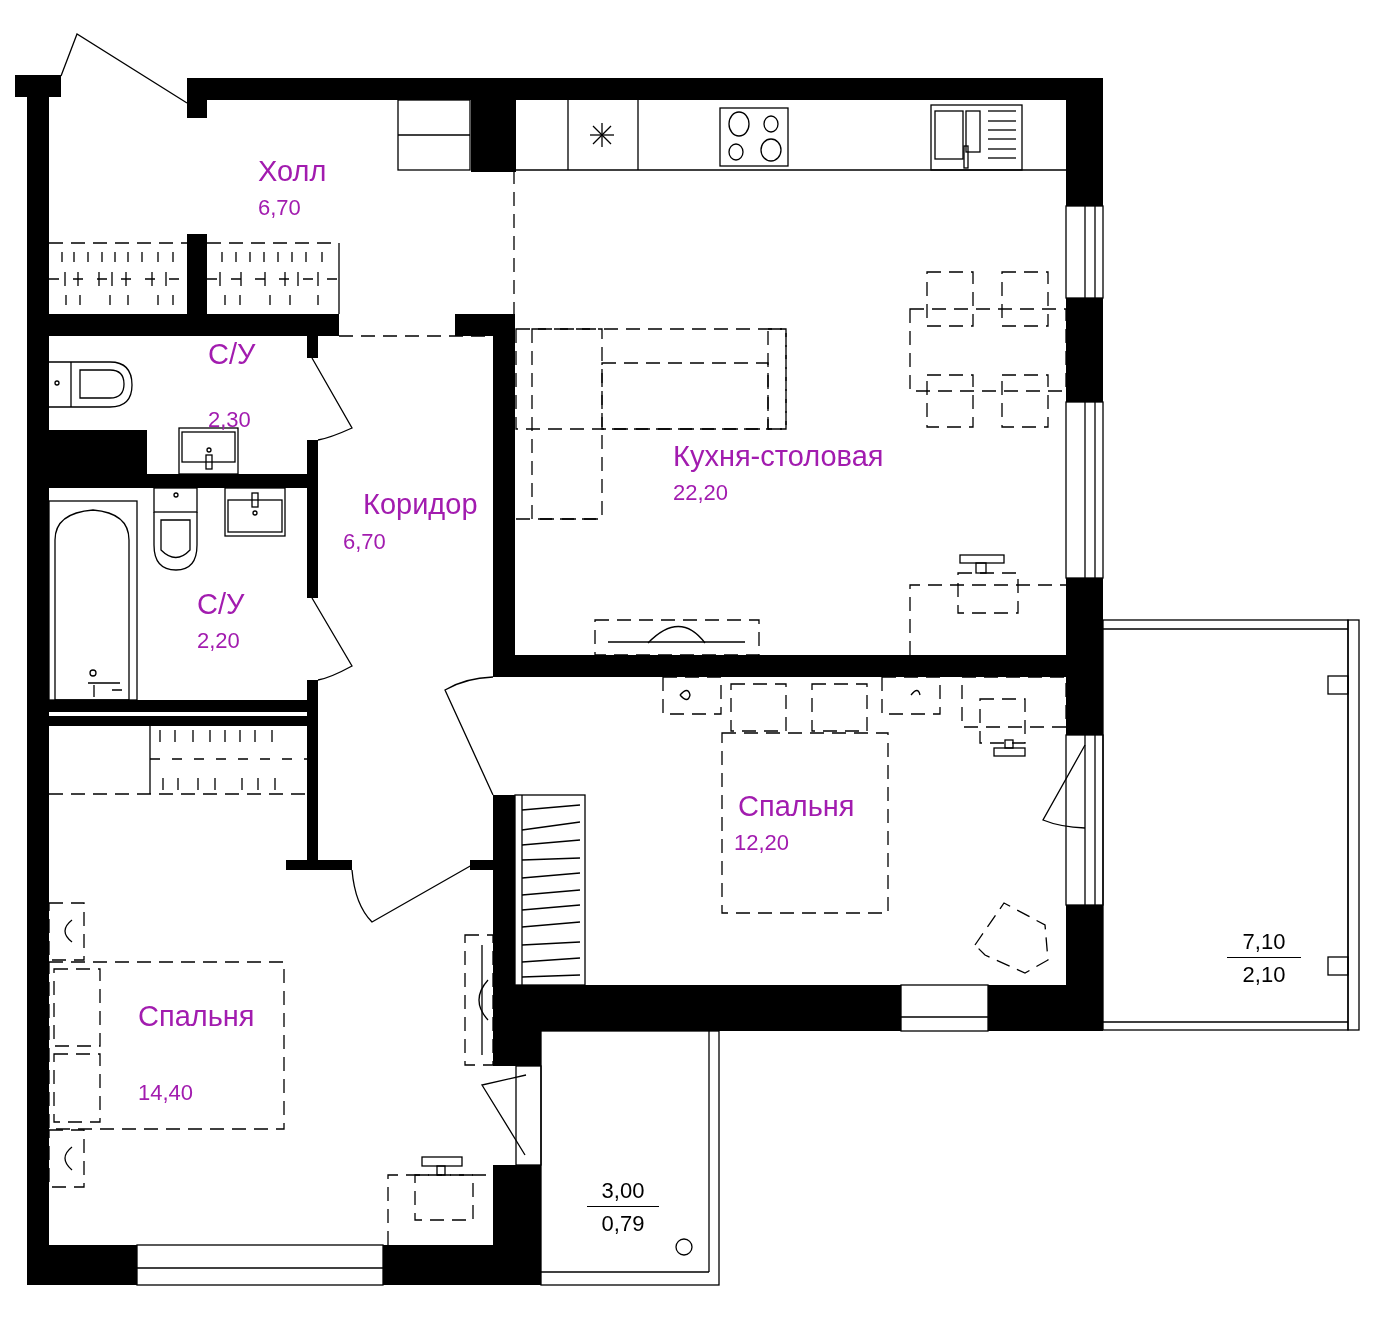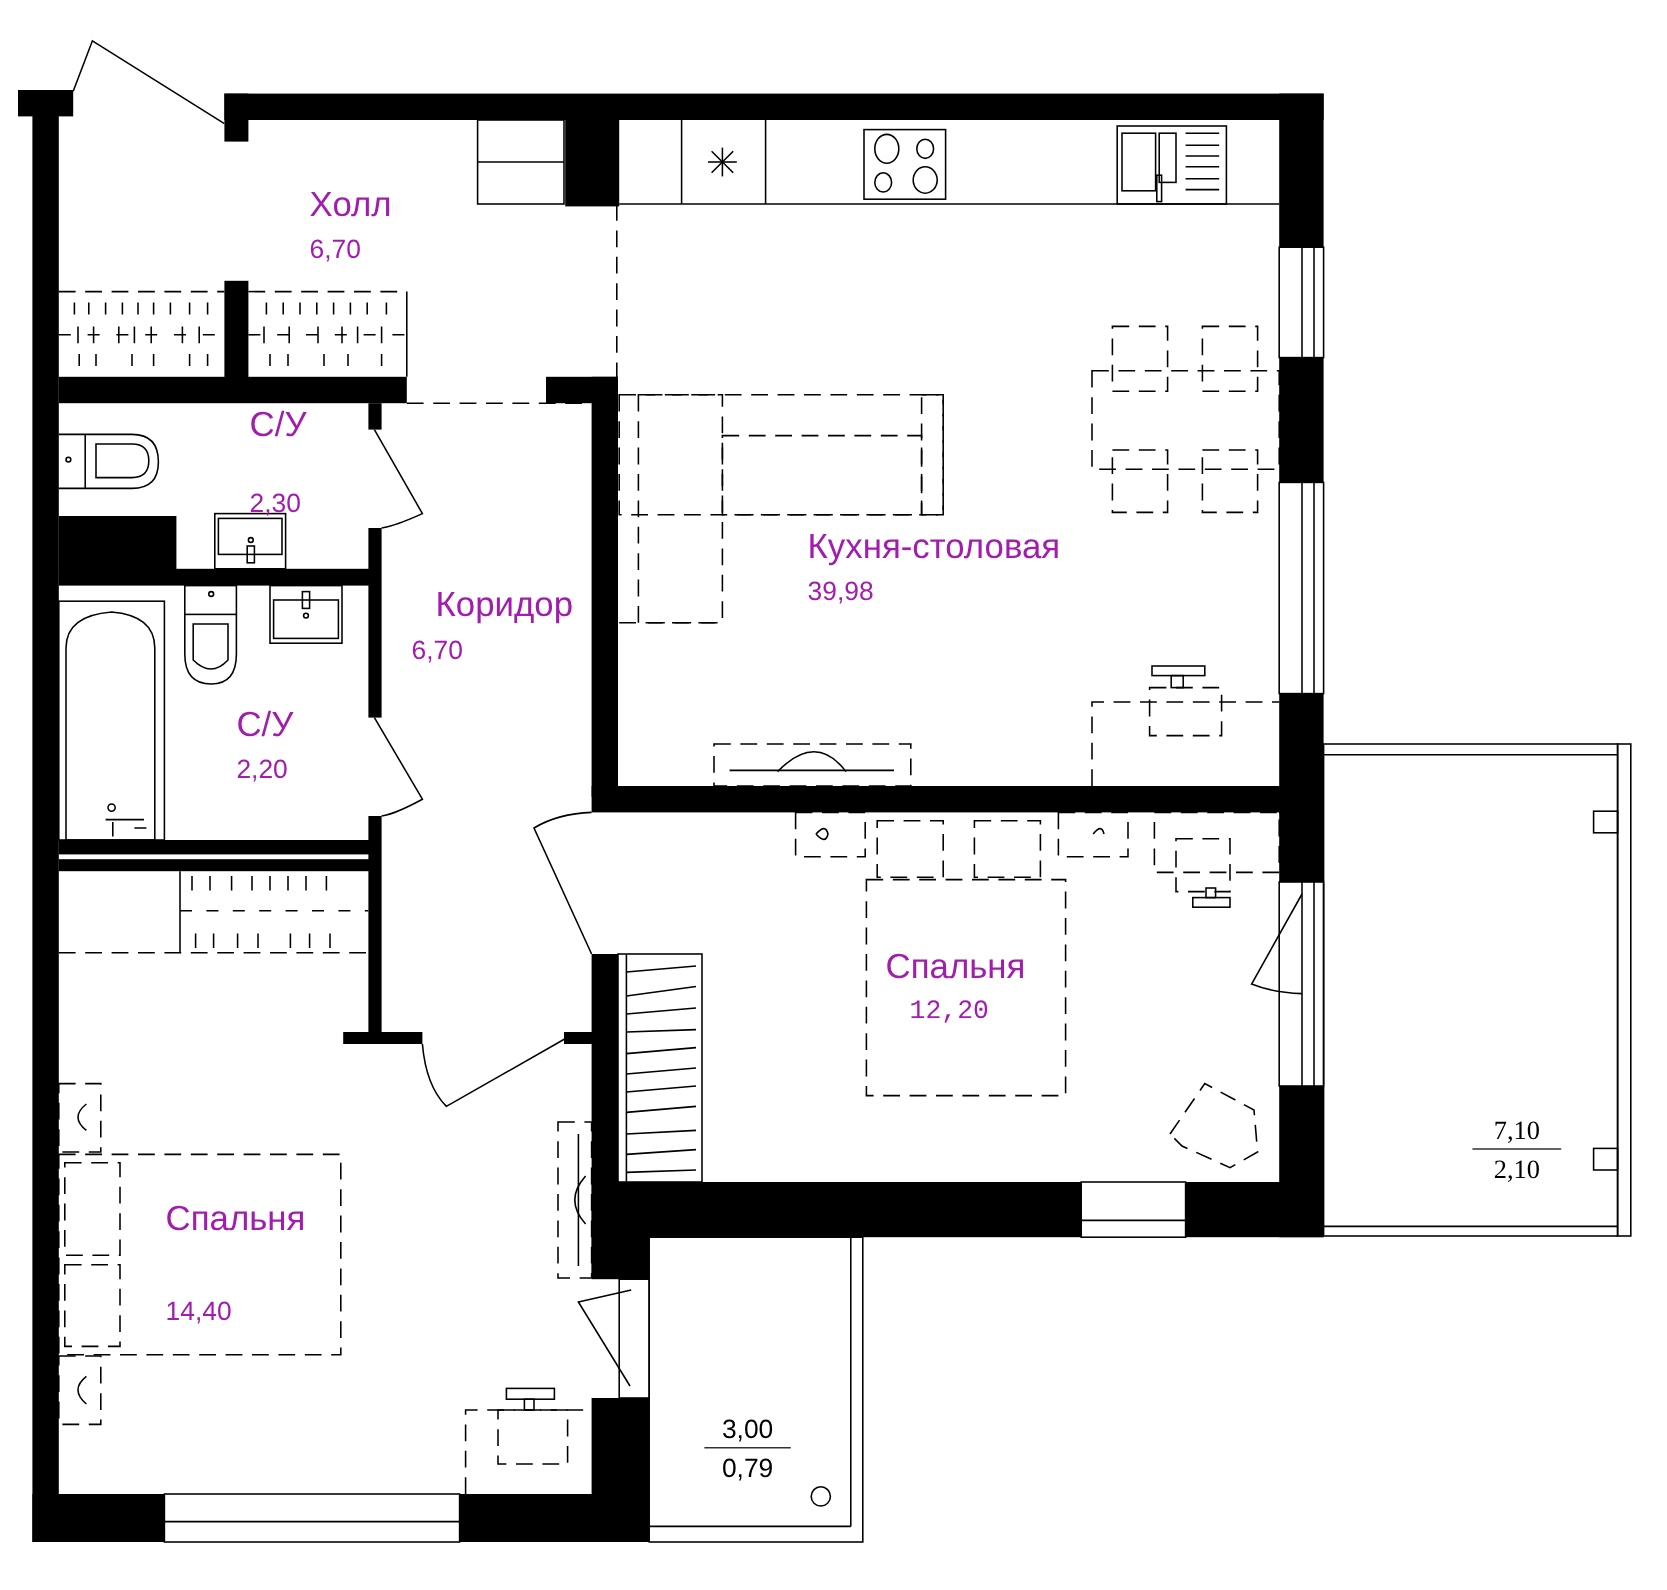--- a/index.html
+++ b/index.html
@@ -273,28 +273,28 @@
 <div class="lbl name" style="left:208px;top:340px;">С/У</div>
 <div class="lbl area" style="left:208px;top:377px;margin-top:32px;">2,30</div>
 
 <div class="lbl name" style="left:197px;top:590px;">С/У</div>
 <div class="lbl area" style="left:197px;top:630px;">2,20</div>
 
 <div class="lbl name" style="left:343px;top:490px;margin-left:20px;">Коридор</div>
 <div class="lbl area" style="left:343px;top:531px;">6,70</div>
 
 <div class="lbl name" style="left:673px;top:442px;">Кухня-столовая</div>
-<div class="lbl area" style="left:673px;top:482px;">39,98</div>
+<div class="lbl area" style="left:673px;top:482px;">22,20</div>
 
 <div class="lbl name" style="left:738px;top:792px;">Спальня</div>
-<div class="lbl area" style="left:758px;top:832px;font-family:Liberation Mono, monospace;">12,20</div>
+<div class="lbl area" style="left:734px;top:832px;">12,20</div>
 
 <div class="lbl name" style="left:138px;top:1002px;">Спальня</div>
 <div class="lbl area" style="left:138px;top:1042px;margin-top:40px;">14,40</div>
 
-<div class="frac" style="left:1227px;top:931px;width:74px;font-family:Liberation Serif, serif;">
+<div class="frac" style="left:1227px;top:931px;width:74px;">
   <span class="top">7,10</span>
   <span class="bot">2,10</span>
 </div>
 <div class="frac" style="left:587px;top:1180px;width:72px;">
   <span class="top">3,00</span>
   <span class="bot">0,79</span>
 </div>
 
 </body></html>

